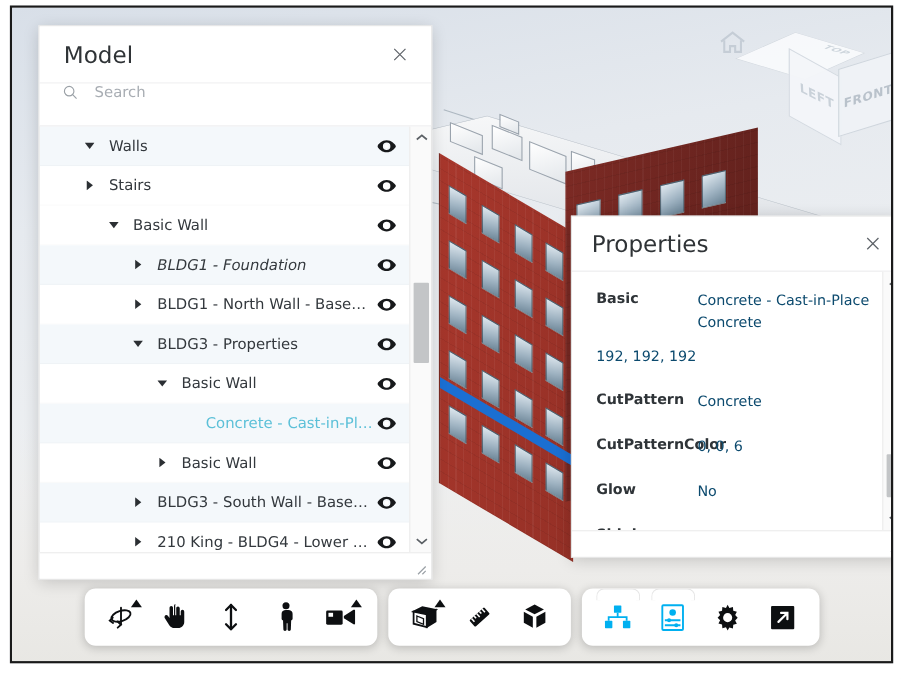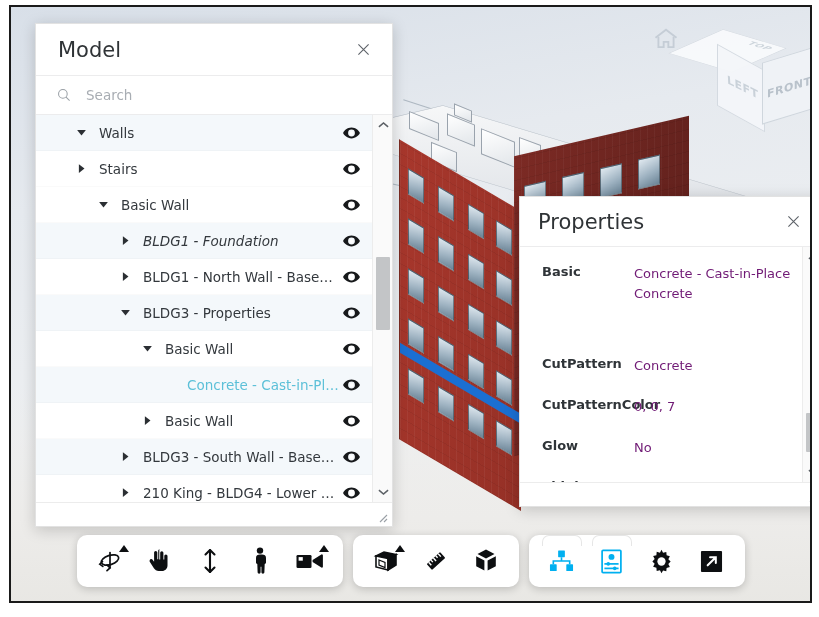--- a/index.html
+++ b/index.html
@@ -159,21 +159,21 @@
   }
   .resize-grip {
     position:absolute; right: 4px; bottom: 3px;
     width: 12px; height: 12px; color:#9aa0a6; cursor: nwse-resize;
   }
 
   
   #model-panel { left: 24px; top: 16px; width: 358px; height: 504px; }
   .search-row {
     height: 39px; flex: 0 0 39px;
-    display:flex; align-items:center; gap: 14px;
+    display:flex; align-items:flex-start; gap: 14px;
     padding: 0 12px 0 20px;
     border-bottom: 1px solid #ececed;
     background:#fff;
   }
   .search-icon { color:#9aa0a6; display:flex; }
   .search-input {
     border:none; outline:none; flex:1;
     font-size: 13.5px; color:#3a3f44;
     font-family: inherit; background:transparent;
   }
@@ -225,21 +225,21 @@
   #props-panel .panel-header { height:50px; flex:0 0 50px; padding-left:18px; }
   #props-scroll { position:absolute; inset:0; right:20px; overflow:hidden; padding-top: 6px;
     background: rgba(255,255,255,.80); }
   .prop-row {
     display:flex; align-items:flex-start;
     padding: 0 6px 0 22px;
     min-height: 41px;
     font-size: 13px;
   }
   .prop-key { width: 92px; flex:0 0 92px; color:#2f3438; font-weight:600; padding-top: 11px; }
-  .prop-val { flex:1; color:#701a75; padding-top: 11px; line-height: 1.55; }
+  .prop-val { flex:1; color:#0c4a6e; padding-top: 11px; line-height: 1.55; }
 
   
   #toolbars {
     position:absolute; left: 0; right:0; bottom: 14px;
     display:flex; justify-content:center; align-items:flex-end; gap: 10px;
   }
   .tb-group {
     background:#ffffff;
     border-radius: 10px;
     box-shadow: 0 2px 9px rgba(0,0,0,.20);
@@ -565,28 +565,29 @@
           </div>
         </div>
 
         <div class="panel-body">
           <div id="props-scroll">
               <div class="prop-row">
                 <div class="prop-key">Basic</div>
                 <div class="prop-val">Concrete - Cast-in-Place Concrete</div>
               </div>
               <div class="prop-row">
+                <div class="prop-val">192, 192, 192</div>
               </div>
               <div class="prop-row">
                 <div class="prop-key">CutPattern</div>
                 <div class="prop-val">Concrete</div>
               </div>
               <div class="prop-row">
                 <div class="prop-key">CutPatternColor</div>
-                <div class="prop-val">0, 0, 7</div>
+                <div class="prop-val">0, 0, 6</div>
               </div>
               <div class="prop-row">
                 <div class="prop-key">Glow</div>
                 <div class="prop-val">No</div>
               </div>
               <div class="prop-row">
                 <div class="prop-key">Shininess</div>
                 <div class="prop-val">64</div>
               </div>
             </div>

